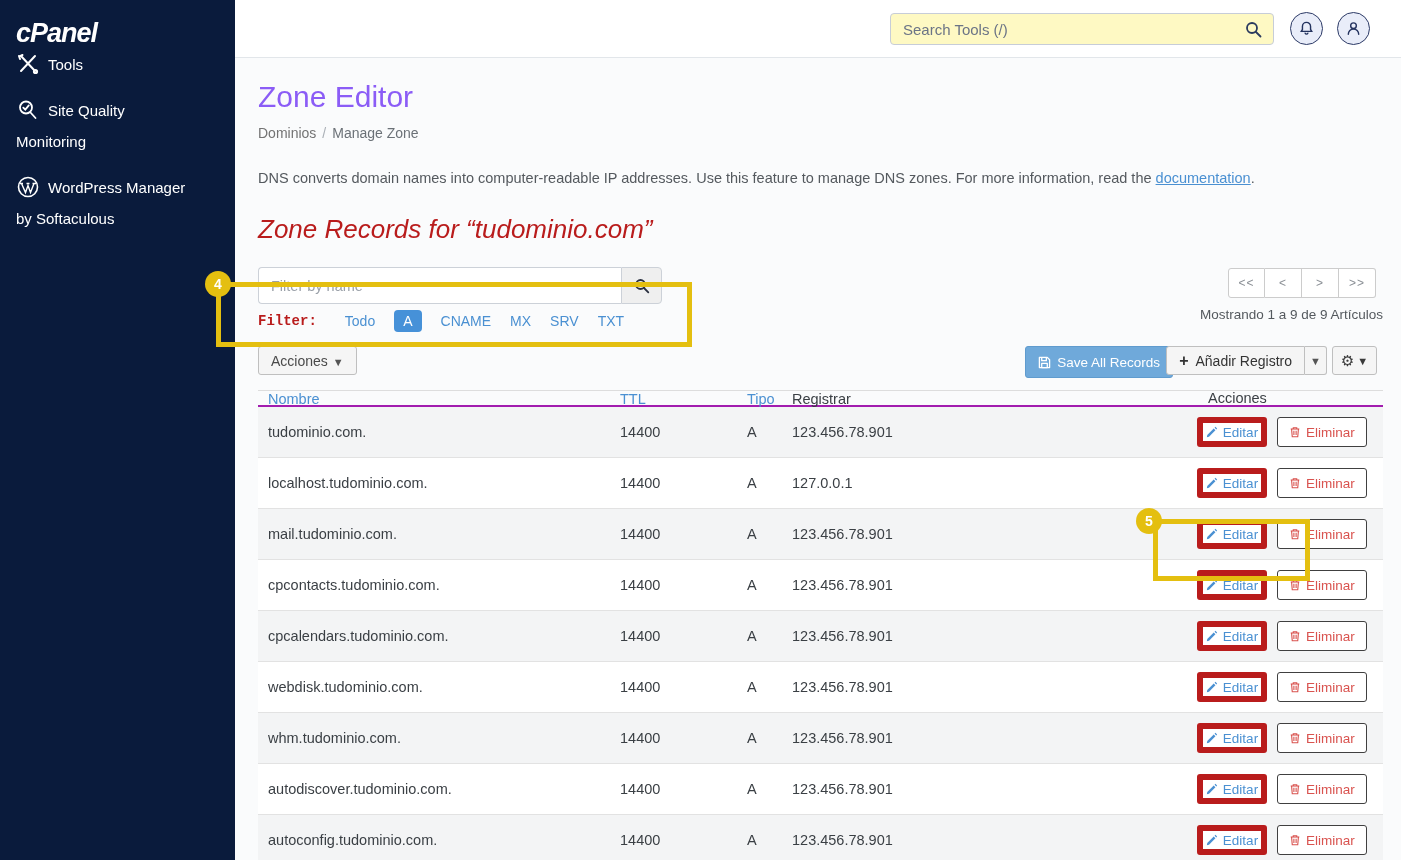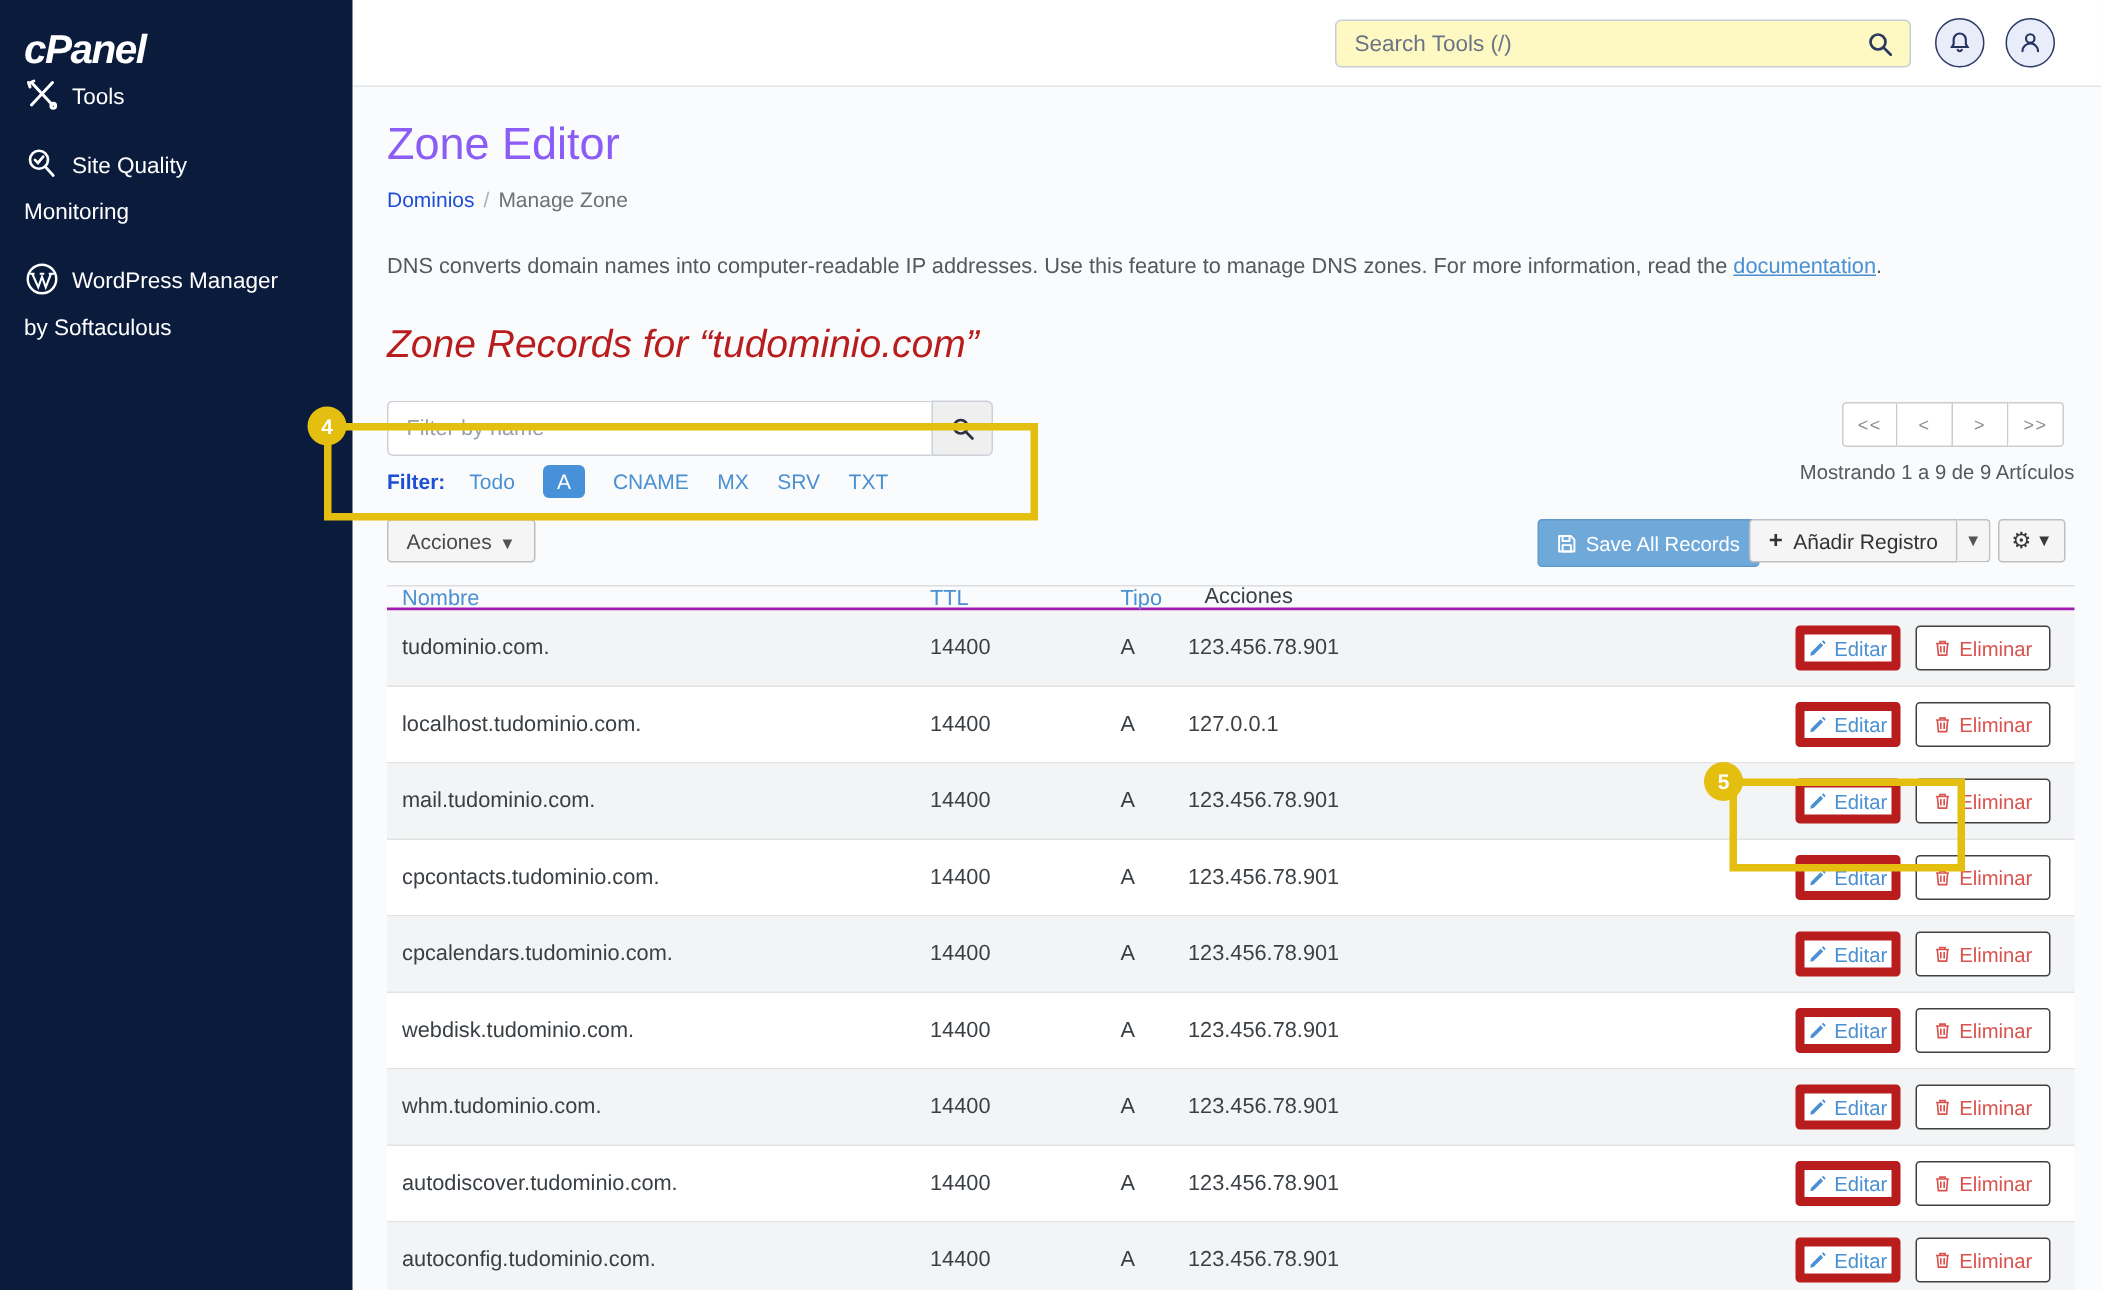--- a/index.html
+++ b/index.html
@@ -21,33 +21,33 @@
   .search-tools::placeholder { color:#6b7486; opacity:1; }
   .search-tools-icon { position:absolute; left:1010px; top:21px; width:17px; height:17px; }
   .circle-btn { position:absolute; top:12px; width:33px; height:33px; border-radius:50%; background:#e9edf9; border:1px solid #2c3a66; display:flex; align-items:center; justify-content:center; cursor:pointer; }
   .bell-btn { left:1055px; }
   .user-btn { left:1102px; }
 
   
   .content { position:absolute; left:235px; top:58px; width:1166px; height:802px; background:#fafbfc; overflow:hidden; }
   .page-title { position:absolute; left:23px; top:22px; font-size:30px; font-weight:300; color:#8b5cf6; }
   .breadcrumb { position:absolute; left:23px; top:67px; font-size:14px; color:#8a8f95; }
-  .breadcrumb .crumb-link { color:#1d4ed8; text-decoration:none; cursor:pointer; }
+  .breadcrumb .crumb-link { color:#737373; text-decoration:none; cursor:pointer; }
   .breadcrumb .sep { margin:0 6px; color:#aab0b6; }
   .breadcrumb .crumb-current { color:#6b7177; }
   .description { position:absolute; left:23px; top:112px; font-size:14.5px; color:#54595e; }
   .description a { color:#4a90d2; text-decoration:underline; cursor:pointer; }
   .section-title { position:absolute; left:23px; top:156px; font-size:26px; font-weight:300; color:#b91c1c;font-style:italic; }
 
   
   .filter-input { position:absolute; left:23px; top:209px; width:363px; height:37px; border:1px solid #ccd1d8; border-right:none; border-radius:4px 0 0 4px; background:#fff; font-size:14.5px; color:#555; padding:0 12px; font-family:"Liberation Sans", sans-serif; }
   .filter-input::placeholder { color:#9aa0a8; opacity:1; }
   .filter-search-btn { position:absolute; left:386px; top:209px; width:41px; height:37px; border:1px solid #ccd1d8; border-radius:0 4px 4px 0; background:#efefef; cursor:pointer; display:flex; align-items:center; justify-content:center; }
   .filter-row { position:absolute; left:23px; top:252px; font-size:14px; display:flex; align-items:center; }
-  .filter-label { font-weight:bold; color:#1d4ed8; margin-right:16px; }
+  .filter-label { font-weight:bold; color:#b91c1c; margin-right:28px;font-family:Liberation Mono, monospace; }
   .filter-link { color:#4a90d2; margin-right:19px; cursor:pointer; }
   .filter-link.selected { background:#4691d8; color:#fff; padding:3px 9px; border-radius:4px; }
 
   
   .pager { position:absolute; right:25px; top:210px; display:flex; }
   .pager-btn { width:37px; height:30px; background:#fff; border:1px solid #ccc; border-left:none; color:#8a8f95; font-size:12px; display:flex; align-items:center; justify-content:center; cursor:pointer; letter-spacing:1px; }
   .pager-btn:first-child { border-left:1px solid #ccc; border-radius:3px 0 0 3px; }
   .pager-btn:last-child { border-radius:0 3px 3px 0; }
   .pager-summary { position:absolute; right:18px; top:249px; font-size:13.5px; color:#54595e; }
 
@@ -226,20 +226,21 @@
     <button class="btn gear-btn">
       <span class="gear-glyph">⚙</span>
       <span class="caret">▼</span>
     </button>
 
     <div class="table">
       <div class="thead">
         <div class="col-name">Nombre</div>
         <div class="col-ttl">TTL</div>
         <div class="col-type">Tipo</div>
+        <div class="col-record">Registrar</div>
         <div class="col-actions">Acciones</div>
       </div>
       <div class="tbody">
   <div class="trow">
     <div class="col-name">tudominio.com.</div>
     <div class="col-ttl">14400</div>
     <div class="col-type">A</div>
     <div class="col-record">123.456.78.901</div>
     <div class="col-actions">
       <button class="btn btn-edit">

